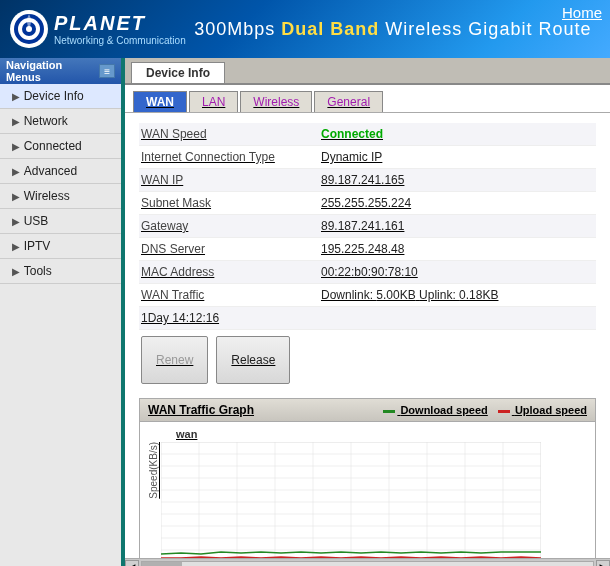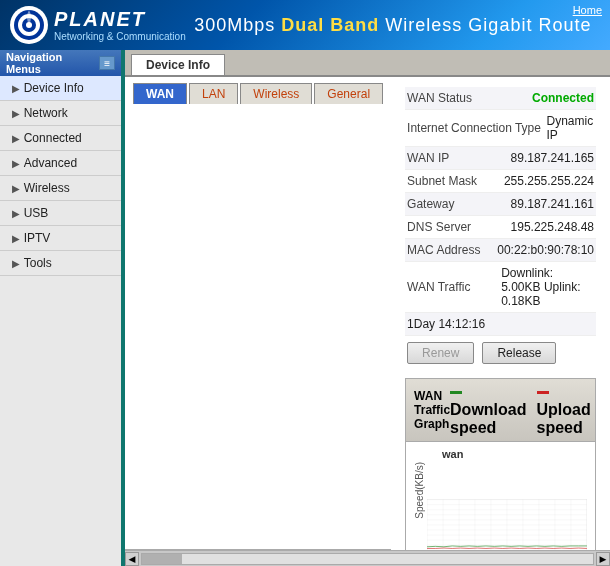--- a/index.html
+++ b/index.html
@@ -1,21 +1,21 @@
 <!DOCTYPE html>
 <html><head>
   <meta charset="utf-8">
   <style>
     * { margin: 0; padding: 0; box-sizing: border-box; }
     body { font-family: Arial, Helvetica, sans-serif; font-size: 12px; background: #c8c8c8; width: 610px; height: 566px; overflow: hidden; }
 
     
     .header {
       background: linear-gradient(135deg, #003366 0%, #0055aa 40%, #1177cc 60%, #2299ee 80%, #44aaff 100%);
-      height: 50px;
+      height: 58px;
       display: flex;
       align-items: center;
       justify-content: space-between;
       padding: 0 10px;
       position: relative;
     }
     .header-logo {
       display: flex;
       align-items: center;
       gap: 6px;
@@ -46,21 +46,21 @@
       letter-spacing: 1px;
       flex: 1;
       text-align: center;
     }
     .header-title .dual-band {
       font-weight: bold;
       color: #ffdd44;
     }
     .home-link {
       color: white;
-      font-size: 11px;
+      font-size: 15px;
       text-decoration: underline;
       position: absolute;
       top: 4px;
       right: 8px;
       cursor: pointer;
     }
 
     
     .main-layout {
       display: flex;
@@ -150,21 +150,21 @@
       display: flex;
       gap: 2px;
     }
     .inner-tab {
       padding: 3px 12px;
       border: 1px solid #888;
       border-bottom: none;
       cursor: pointer;
       font-size: 12px;
       background: #e0ddd5;
-      color: #c2410c;
+      color: #a21caf;
     }
     .inner-tab.active {
       background: #3366cc;
       color: white;
       font-weight: bold;
     }
 
     
     .data-panel {
       background: white;
@@ -191,21 +191,21 @@
     }
     .data-value.connected { color: #00aa00; font-weight: bold; }
 
     
     .button-row {
       padding: 6px 2px;
       display: flex;
       gap: 8px;
     }
     .btn {
-      padding: 3px 14px;
+      padding: 16px 14px;
       border: 1px solid #888;
       background: linear-gradient(to bottom, #f0f0f0, #d8d8d8);
       color: #444;
       cursor: pointer;
       font-size: 12px;
       border-radius: 2px;
     }
     .btn:disabled {
       color: #999;
       cursor: default;
@@ -227,21 +227,21 @@
       font-size: 12px;
       font-weight: bold;
       display: flex;
       align-items: center;
       justify-content: space-between;
       border-bottom: 1px solid #aaa;
     }
     .graph-legend {
       display: flex;
       gap: 10px;
-      font-size: 16px;
+      font-size: 11px;
       align-items: center;
     }
     .graph-body {
       padding: 4px 8px 8px 8px;
       background: white;
     }
     .graph-title {
       font-size: 11px;
       font-weight: bold;
       text-align: left;
@@ -359,34 +359,34 @@
       <span>Tools</span>
     </div>
   </div>
 
   <div class="content">
 
     <div class="content-tabs-bar">
       <div class="content-tab-label active">Device Info</div>
     </div>
 
-    <div style="background:white; flex:1; overflow:hidden; display:flex; ">
+    <div style="background:white; flex:1; overflow:hidden; display:flex; flex-direction:column;text-decoration:underline;">
       <div class="inner-tabs-area">
         <div class="inner-tabs">
           <div class="inner-tab active">WAN</div>
           <div class="inner-tab">LAN</div>
           <div class="inner-tab">Wireless</div>
           <div class="inner-tab">General</div>
         </div>
       </div>
 
       <div class="data-panel">
 
         <div class="data-row">
-          <div class="data-label">WAN Status</div>
+          <div class="data-label">WAN Speed</div>
           <div class="data-value connected">Connected</div>
         </div>
         <div class="data-row">
           <div class="data-label">Internet Connection Type</div>
           <div class="data-value">Dynamic IP</div>
         </div>
         <div class="data-row">
           <div class="data-label">WAN IP</div>
           <div class="data-value">89.187.241.165</div>
         </div>

